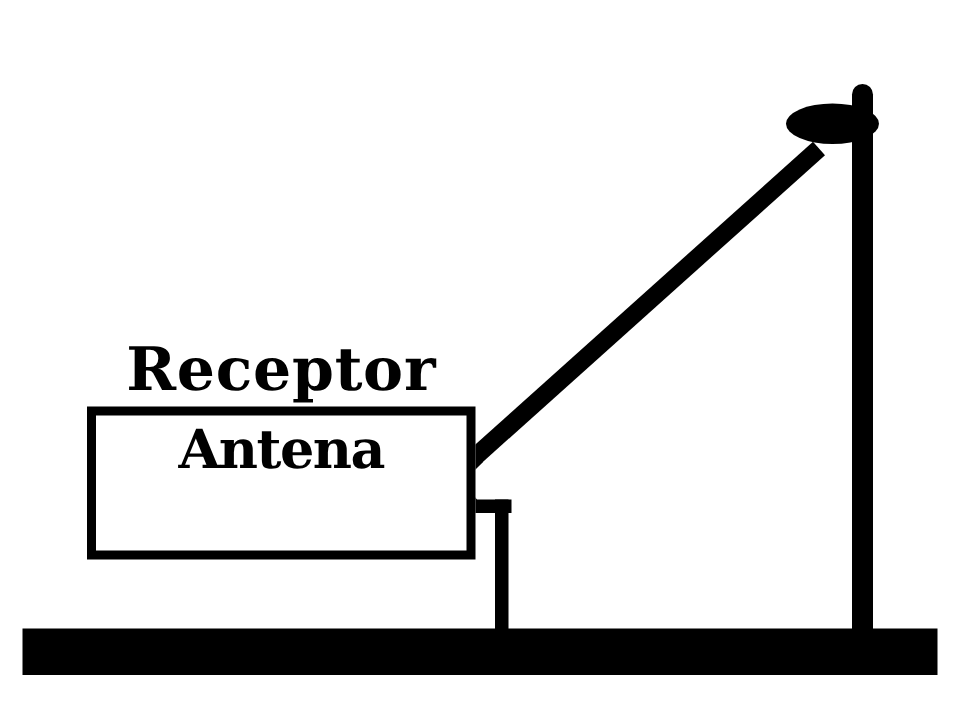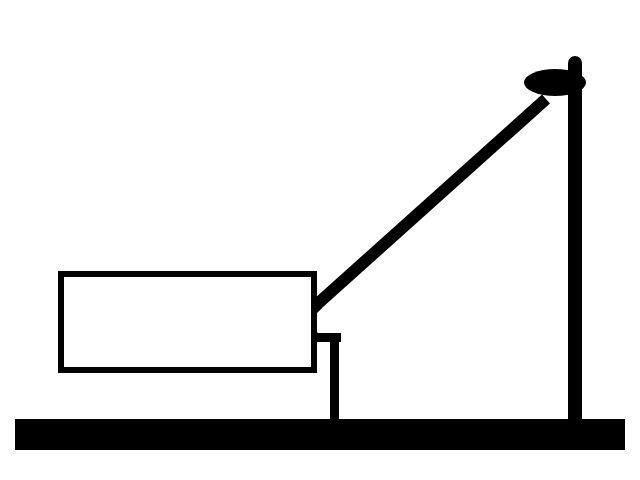--- a/index.html
+++ b/index.html
@@ -63,16 +63,18 @@
   <div class="insulator"></div>
 
   <div class="ground-line"></div>
 
   <div class="gw-h"></div>
   <div class="gw-v"></div>
   <div class="ground-dot"></div>
 
   <div class="receiver-box"></div>
 
+  <div class="receiver-label">Receptor</div>
 
+  <div class="terminal-label terminal-antenna">Antena</div>
 
 
 </div>
 
 </body></html>

